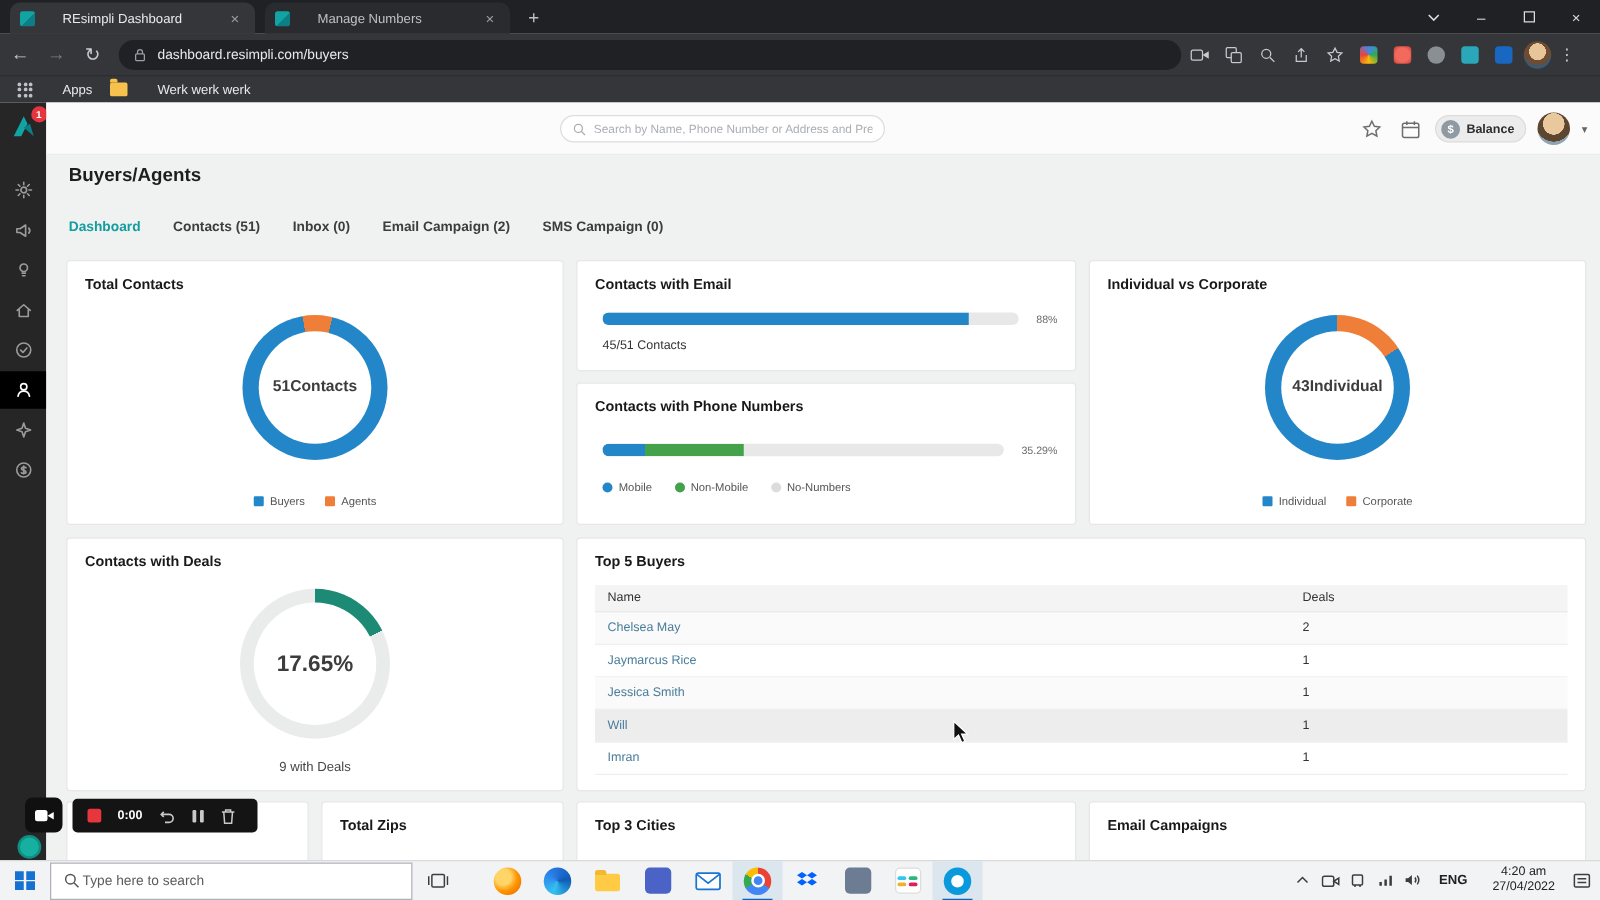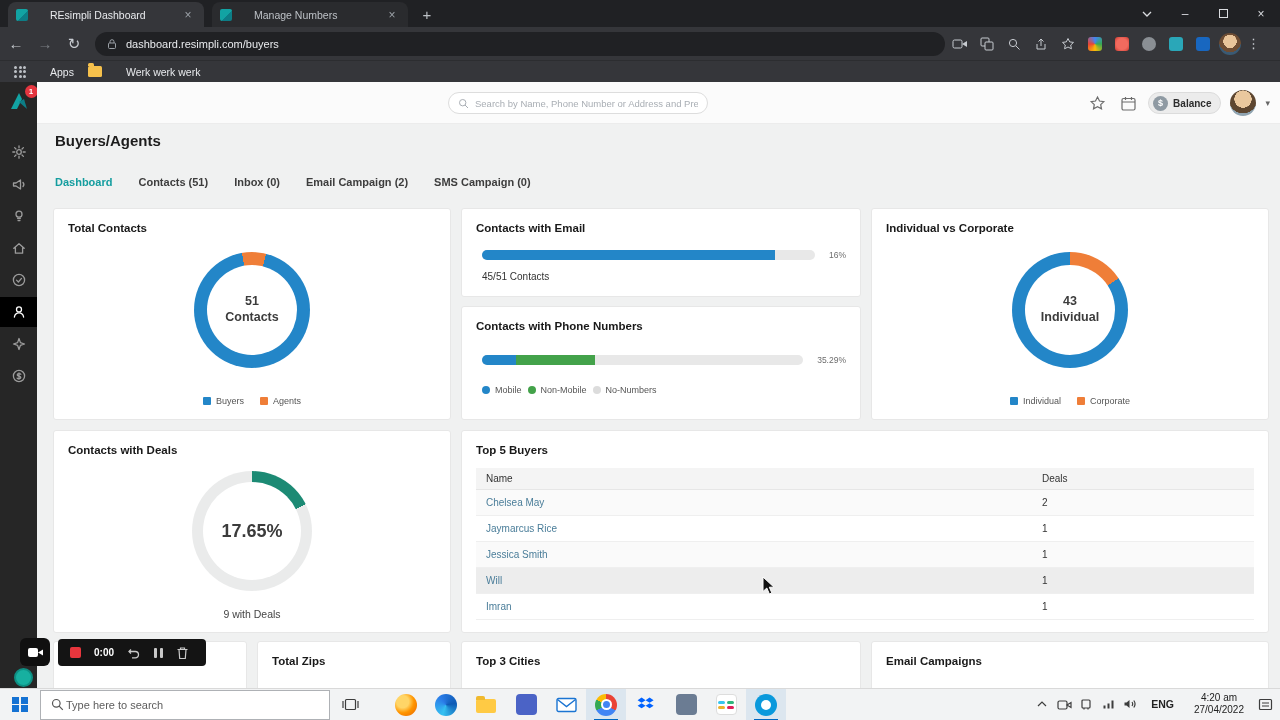--- a/index.html
+++ b/index.html
@@ -61,33 +61,33 @@
 
 
 .content{position:absolute;left:37px;top:124px;right:0;bottom:32px;background:#f0f1f1;overflow:hidden}
 .page-title{position:absolute;left:18px;top:8px;font-size:15px;font-weight:700;color:#1d1d1d}
 .ptabs{position:absolute;left:18px;top:52px;display:flex;gap:26px}
 .ptab{font-size:11px;font-weight:600;color:#3d3d3d;padding-bottom:22px;border-bottom:3px solid transparent;cursor:default}
 .ptab.active{color:#149d9f;border-bottom-color:#149d9f}
 .card{position:absolute;background:#fff;border:1px solid #e7e7e7;border-radius:3px}
 .card-title{font-size:11.5px;font-weight:700;color:#191919;padding:13px 14px 0}
 .donut{position:relative;border-radius:50%;margin:18px auto 0}
-.hole{position:absolute;border-radius:50%;background:#fff;display:flex;flex-direction:column;align-items:center;justify-content:center}
+.hole{position:absolute;border-radius:50%;background:#fff;display:flex;align-items:center;justify-content:center}
 .dv,.dl{font-size:12.5px;font-weight:600;color:#3c3c3c;line-height:1.25}
 .deal-v{font-size:18px;font-weight:700;color:#3c3c3c}
 .legend{position:absolute;left:0;right:0;bottom:13px;display:flex;justify-content:center;gap:16px}
 .lg-it{display:flex;align-items:center;gap:5px;font-size:9px;color:#555}
 .sw{width:8px;height:8px;border-radius:1px}
 .dot{width:8px;height:8px;border-radius:50%}
 .bar-row{display:flex;align-items:center;gap:14px;margin:16px 14px 0 20px}
 .bar{height:10px;width:336px;border-radius:5px;background:#e8e8e8;overflow:hidden;display:flex}
 .seg{height:100%}
 .pct{font-size:8.5px;color:#6d6d6d}
 .bar-cap{font-size:10px;color:#333;margin:11px 0 0 20px}
-.ph-legend{display:flex;gap:6px;margin:20px 0 0 20px}
+.ph-legend{display:flex;gap:18px;margin:20px 0 0 20px}
 .t5-table{margin:12px 14px 0}
 .t5-head,.t5-row{display:grid;grid-template-columns:1fr 222px;align-items:center;font-size:10px}
 .t5-head{height:22px;background:#f4f4f4;font-weight:400;color:#333;border-bottom:1px solid #e6e6e6}
 .t5-head span,.t5-row span{padding-left:10px}
 .t5-row{height:26px;border-bottom:1px solid #efefef;color:#333}
 .t5-row.odd{background:#fafafa}
 .t5-row.hovered{background:#ededed}
 .t5-row .nm{color:#4a7d99}
 
 
@@ -360,21 +360,21 @@
           </span>
       </div>
     </div>
 
     <div class="card" style="left:424px;top:84px;width:400px;height:89px">
       <div class="card-title">Contacts with Email</div>
       <div class="bar-row">
         <div class="bar">
             <span class="seg" style="width:88%;background:#2386c8"></span>
           </div>
-        <span class="pct">16%</span>
+        <span class="pct">88%</span>
       </div>
       <div class="bar-cap">45/51 Contacts</div>
     </div>
 
     <div class="card" style="left:424px;top:182px;width:400px;height:114px">
       <div class="card-title">Contacts with Phone Numbers</div>
       <div class="bar-row" style="margin-top:23px">
         <div class="bar">
             <span class="seg" style="width:10.5%;background:#2386c8"></span>
             <span class="seg" style="width:24.8%;background:#43a24a"></span>

